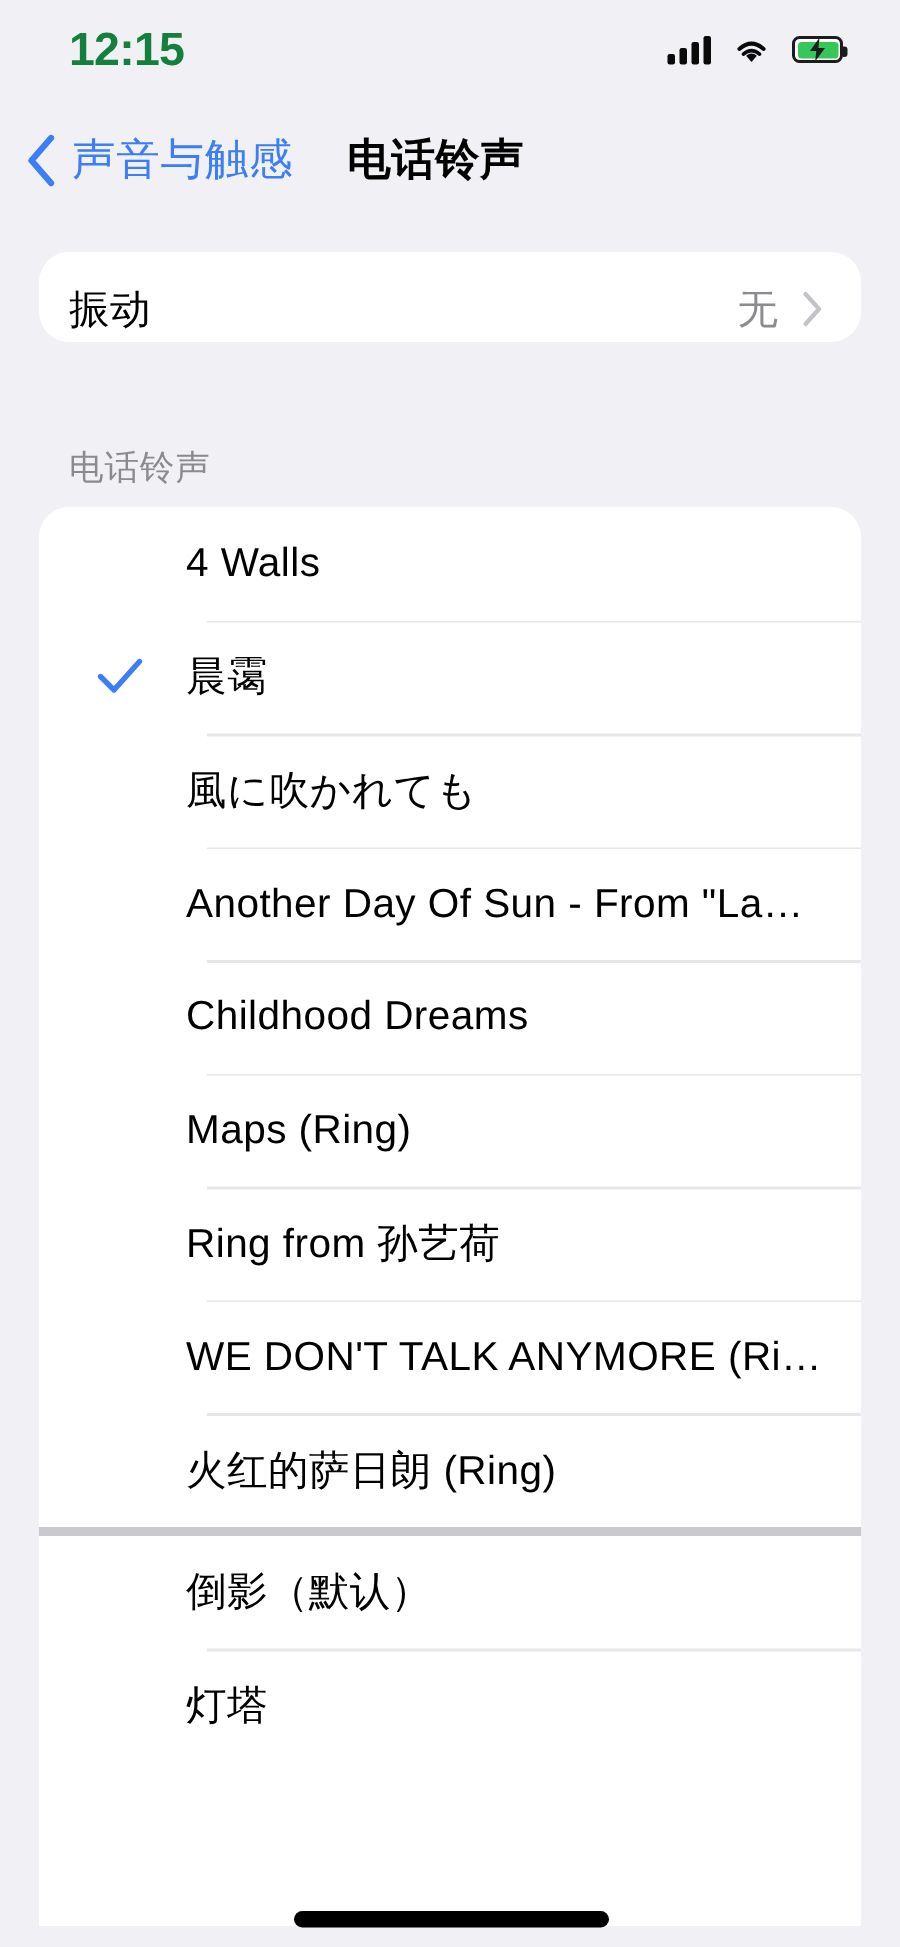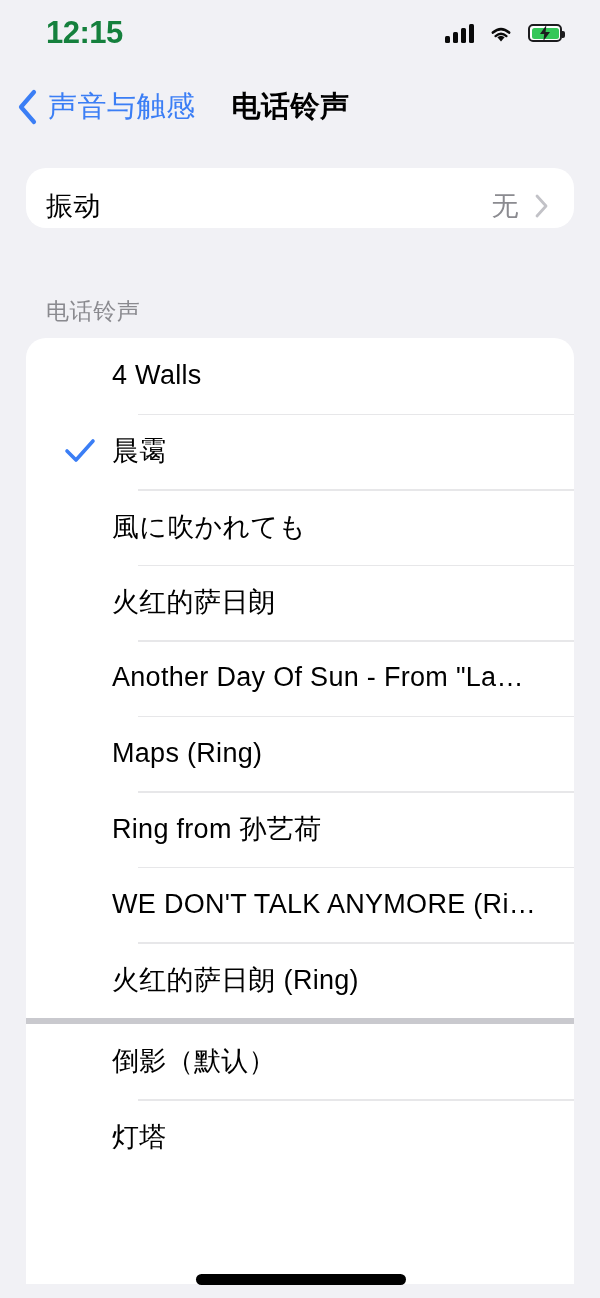--- a/index.html
+++ b/index.html
@@ -100,20 +100,21 @@
   }
   .tone-check {
     width:60px; flex-shrink:0; display:flex; align-items:center;
     justify-content:flex-start; padding-left:12px;
   }
   .tone-check svg { width:32px; height:26px; display:block; }
   .tone-label {
     font-size:27px; color:#000; letter-spacing:0.3px;
     white-space:nowrap; overflow:hidden; text-overflow:ellipsis;
     max-width:430px;
+    margin-left:12px;
   }
   .tone-row:not(:first-child)::before {
     content:""; position:absolute; left:112px; right:0; top:0;
     height:1.5px; background:#e7e7e9;
   }
   .group-divider {
     position:relative; height:6px; background:#c9c9ce; width:100%;
   }
 
   
@@ -193,25 +194,25 @@
             </svg>
           </span>
           <span class="tone-label">晨霭</span>
         </div>
         <div class="tone-row">
           <span class="tone-check"></span>
           <span class="tone-label">風に吹かれても</span>
         </div>
         <div class="tone-row">
           <span class="tone-check"></span>
-          <span class="tone-label">火红的萨日朗</span>
-        </div>
-        <div class="tone-row">
-          <span class="tone-check"></span>
           <span class="tone-label">Another Day Of Sun - From "La…</span>
+        </div>
+        <div class="tone-row">
+          <span class="tone-check"></span>
+          <span class="tone-label">Childhood Dreams</span>
         </div>
         <div class="tone-row">
           <span class="tone-check"></span>
           <span class="tone-label">Maps (Ring)</span>
         </div>
         <div class="tone-row">
           <span class="tone-check"></span>
           <span class="tone-label">Ring from 孙艺荷</span>
         </div>
         <div class="tone-row">

